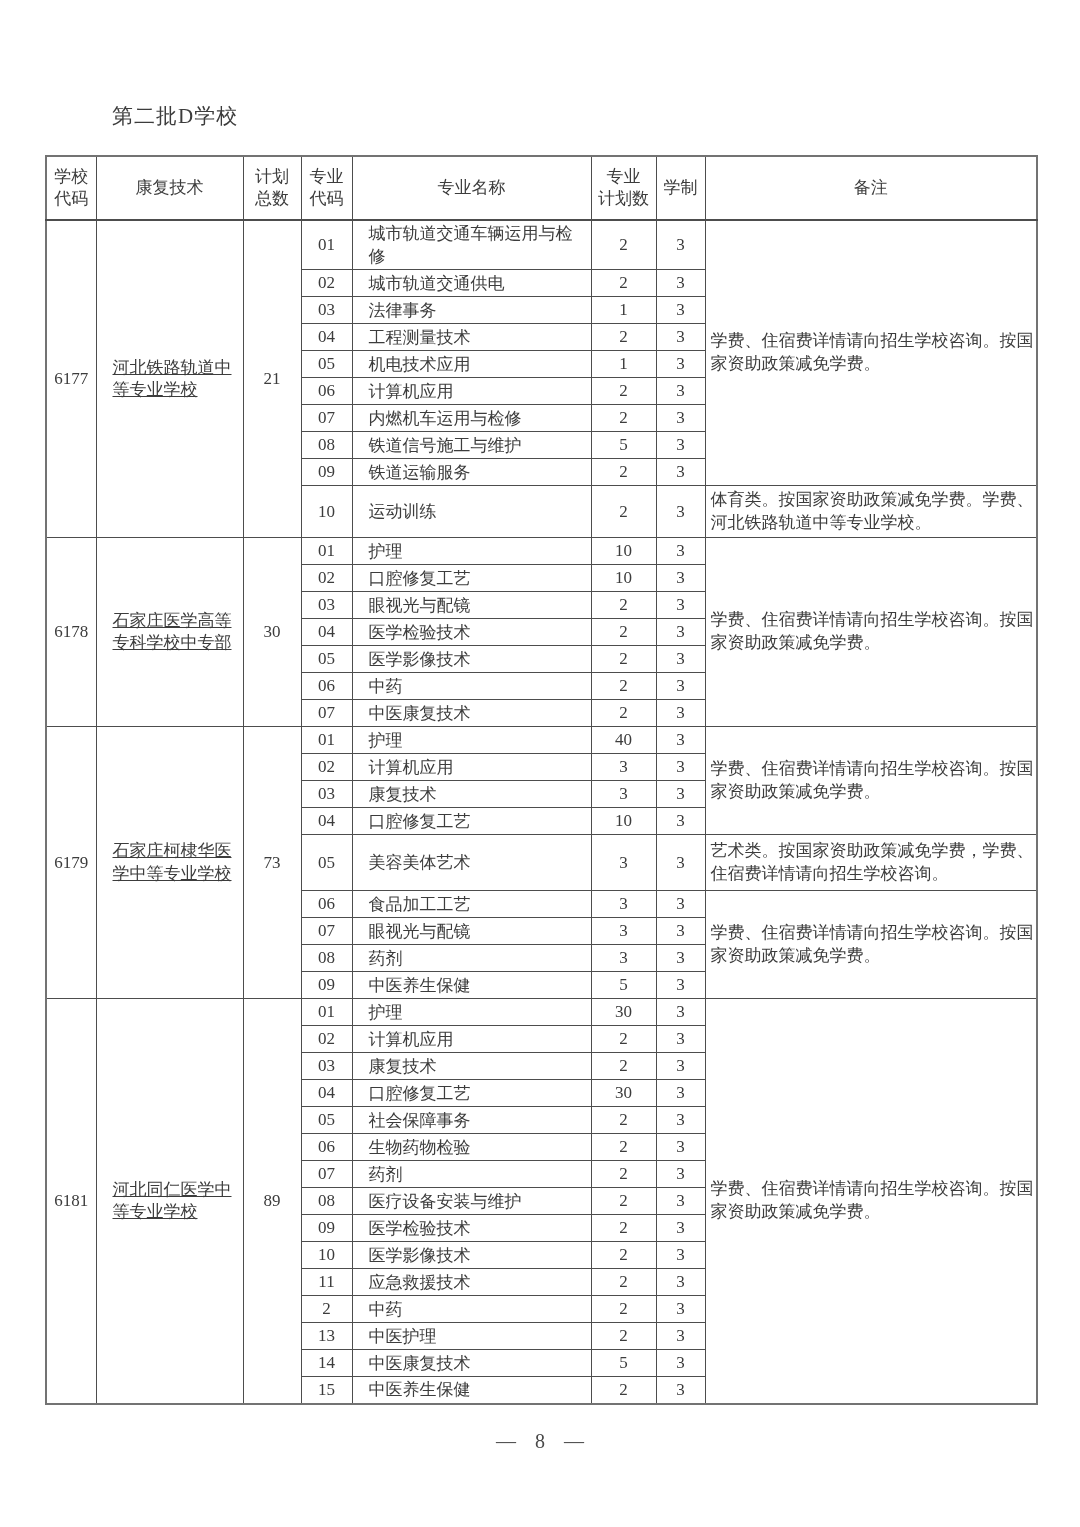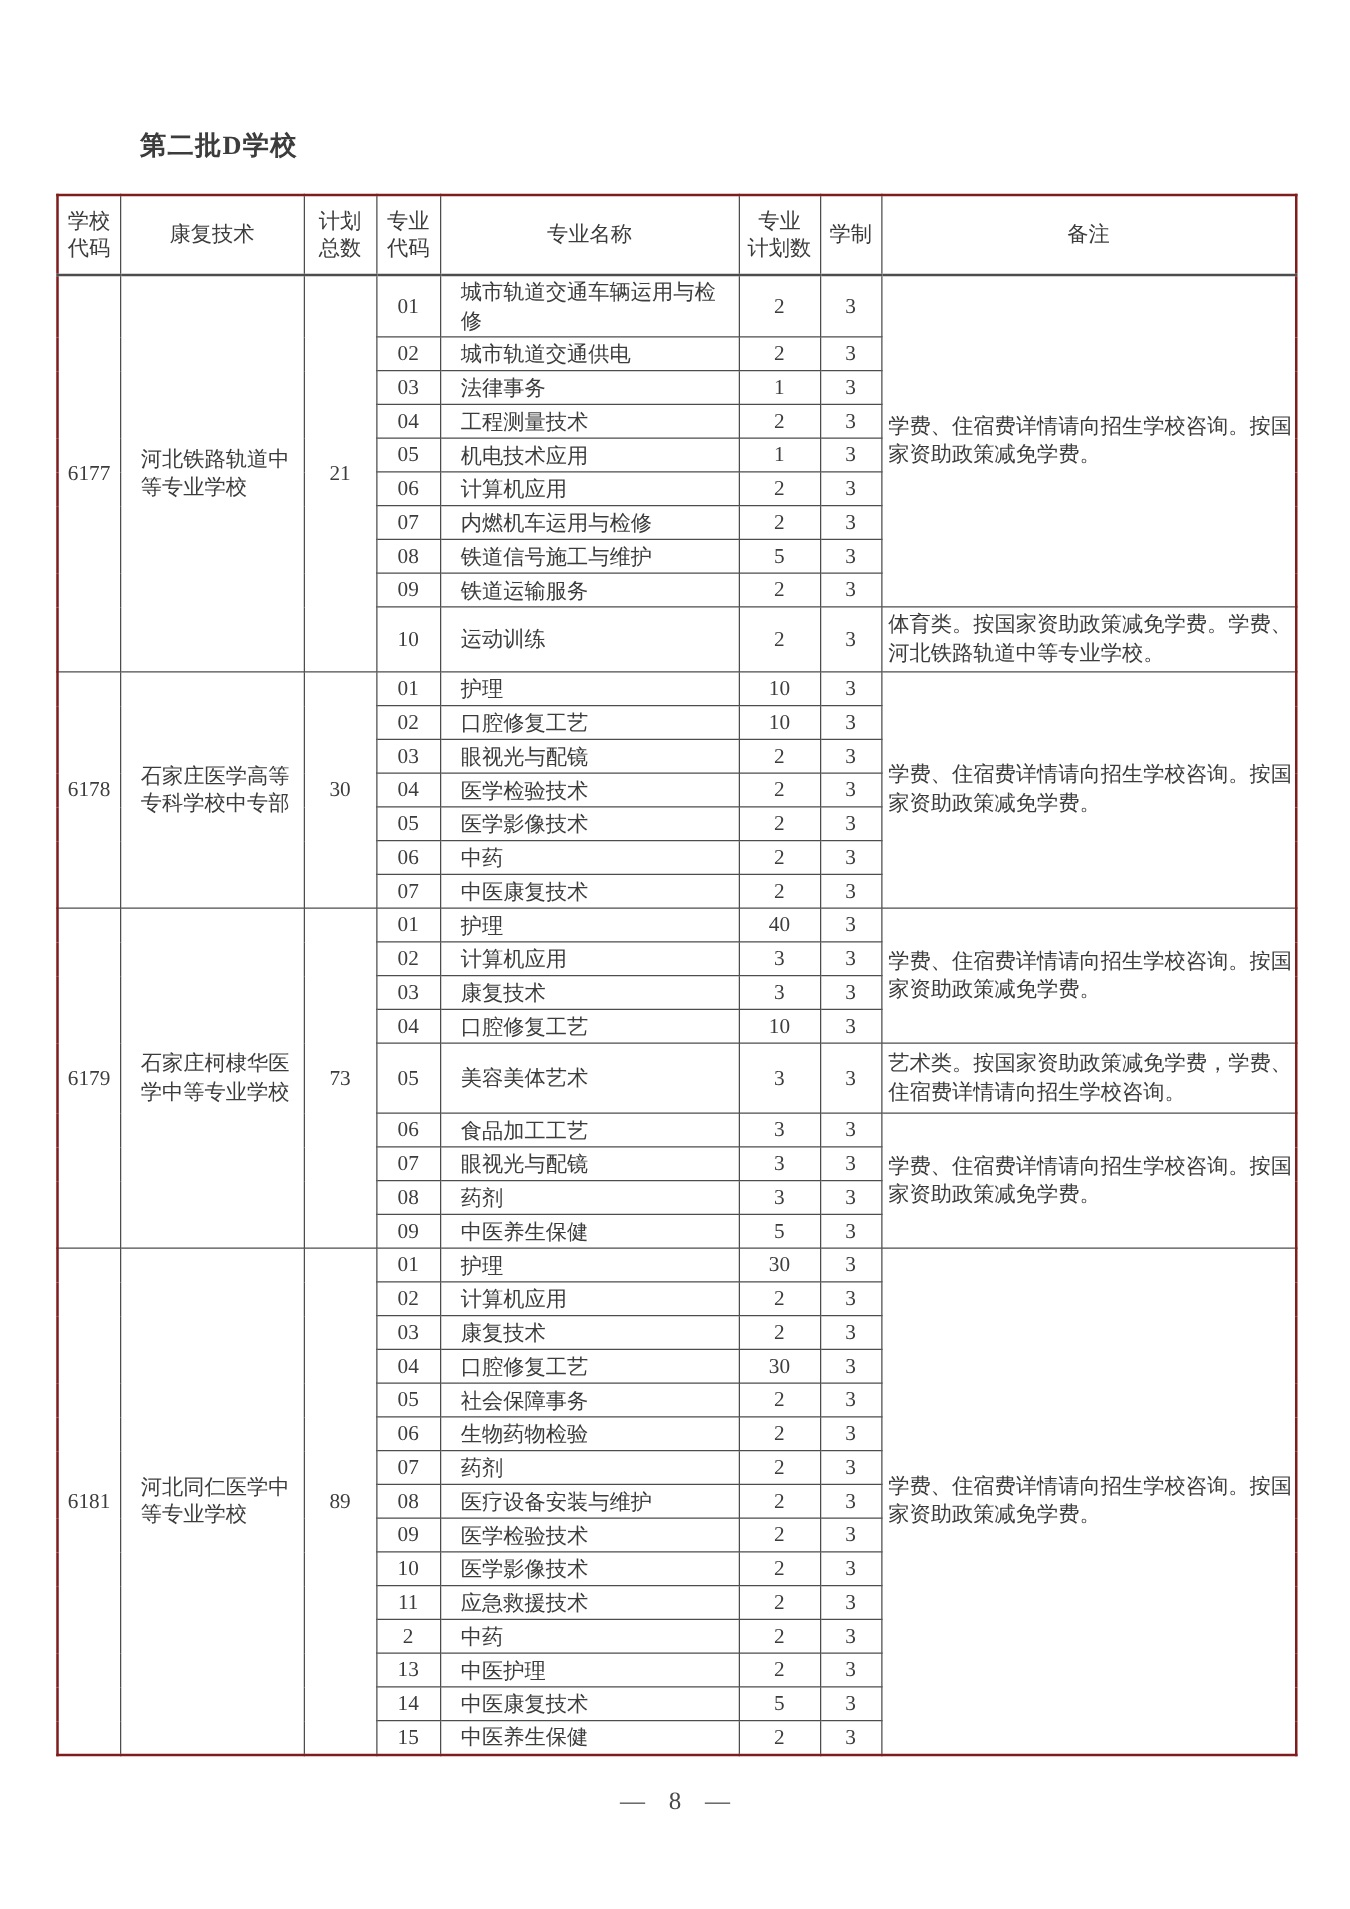--- a/index.html
+++ b/index.html
@@ -5,26 +5,26 @@
   html,body { margin:0; padding:0; }
   body {
     width:1080px; height:1527px;
     background:#ffffff;
     font-family:"Liberation Serif","DejaVu Serif",serif;
     color:#3c3c3c;
     position:relative;
   }
   .title {
     position:absolute; left:112px; top:102px;
-    font-size:21px; font-weight:bold; letter-spacing:1px;
+    font-size:21px; font-weight:normal; letter-spacing:1px;
   }
   table.plan {
     position:absolute; left:45px; top:155px;
     border-collapse:collapse; table-layout:fixed;
-    border:2px solid #7f1d1d;
+    border:2px solid #737373;
   }
   .plan th, .plan td {
     border:1px solid #4d4d4d;
     font-size:17px;
     padding:1px 4px;
     overflow:hidden;
     vertical-align:middle;
   }
   .plan thead th {
     font-weight:normal;
@@ -34,21 +34,21 @@
     line-height:1.3;
     border-bottom:2px solid #4d4d4d;
   }
   .plan tbody tr { height:27px; }
   tr.h46 { height:46px !important; }
   tr.h52 { height:52px !important; }
   tr.h56 { height:56px !important; }
   td.c { text-align:center; }
   td.l { text-align:left;padding-left:16px; }
   td.remark { line-height:1.35; padding-left:5px; padding-right:2px; }
-  td.schoolname { line-height:1.3; }
+  td.schoolname { line-height:1.3;text-decoration:underline; }
   .pagenum {
     position:absolute; top:1430px; left:0; width:1080px;
     text-align:center; font-size:20px; word-spacing:14px; color:#4a4a4a;
   }
 </style>
 </head>
 <body>
 
 <div class="title">第二批D学校</div>
 

